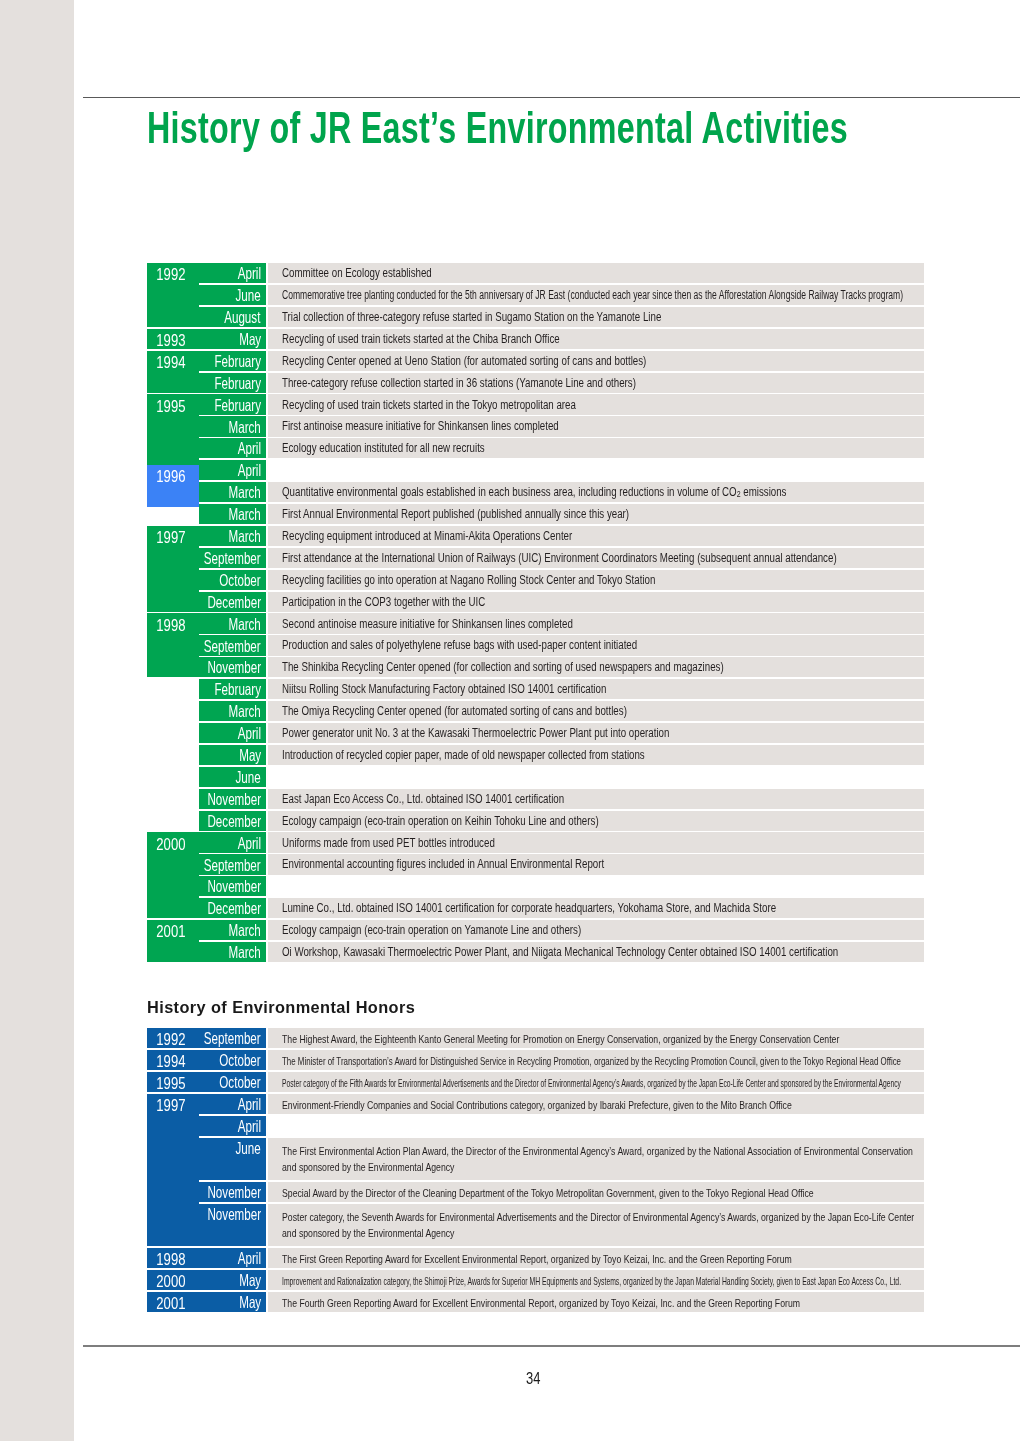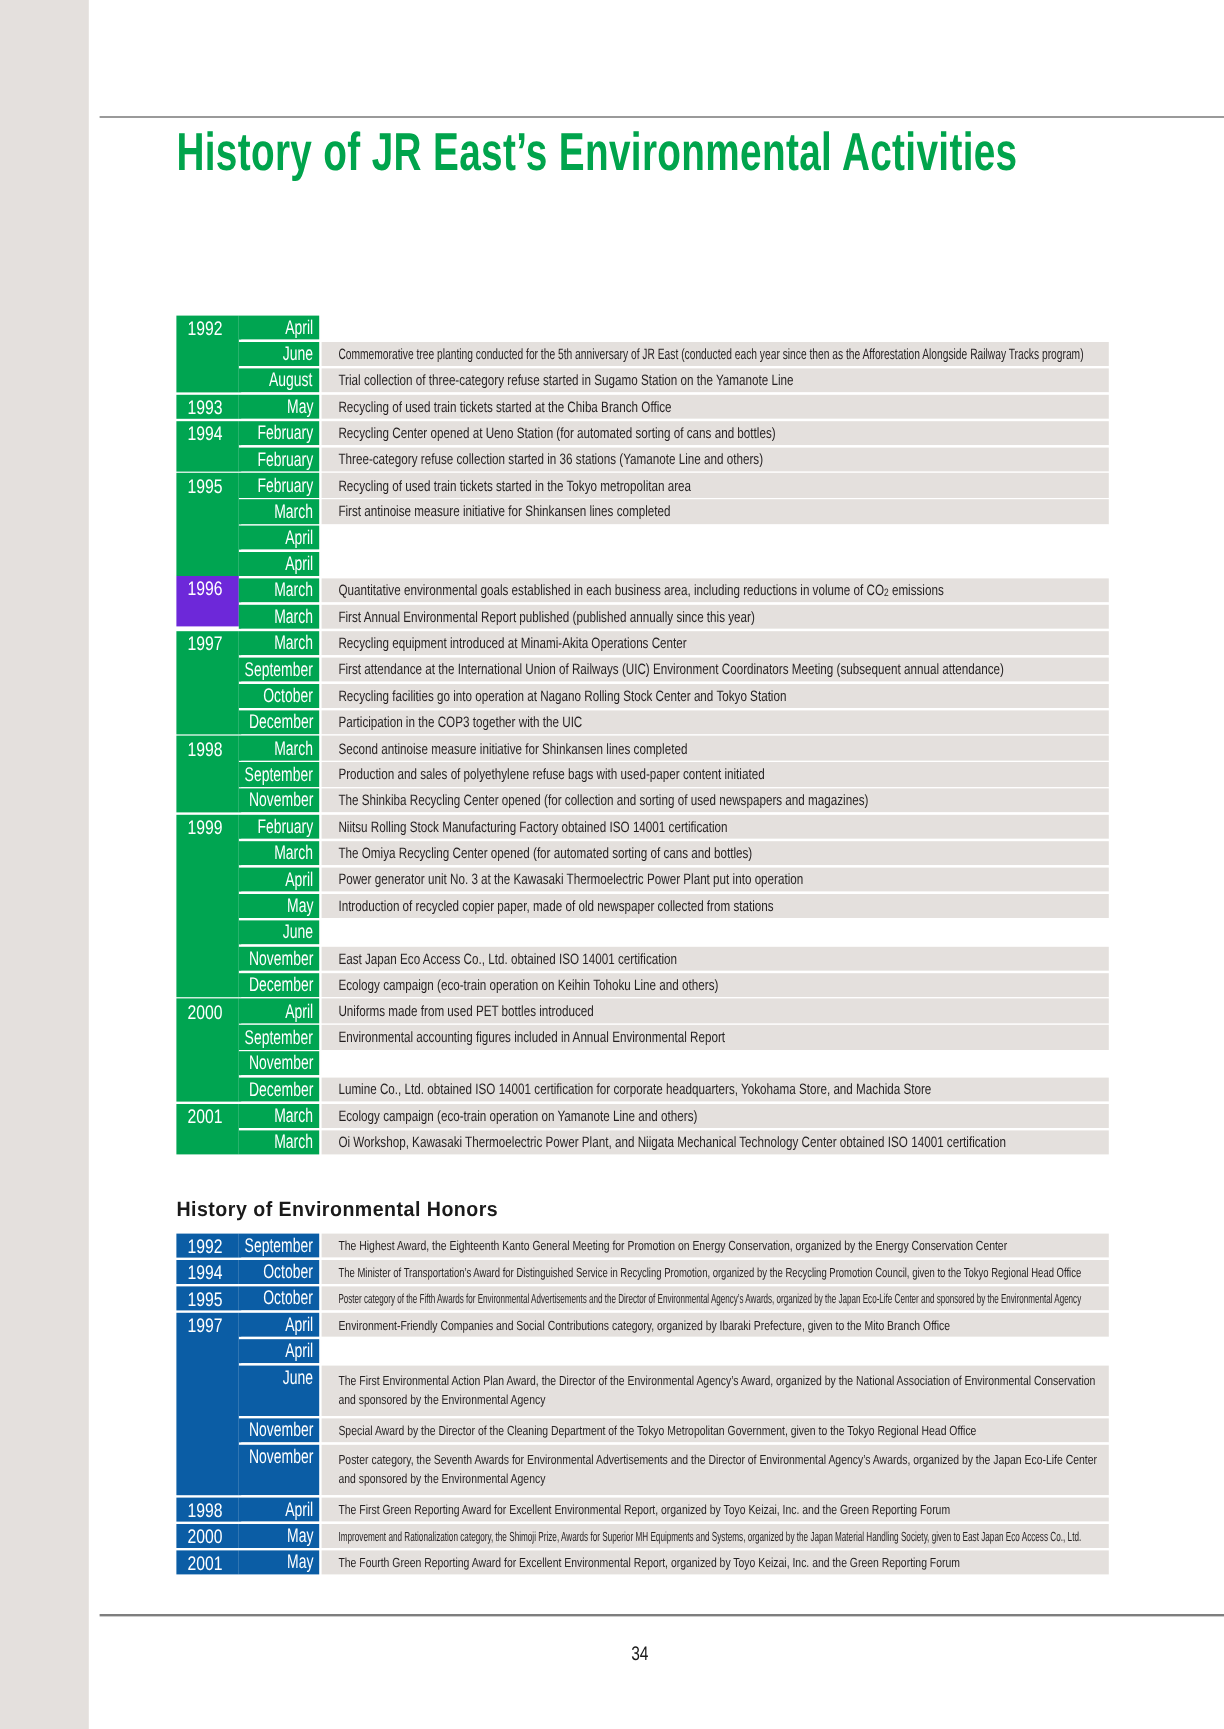--- a/index.html
+++ b/index.html
@@ -55,42 +55,42 @@
       </div>
       <div class="yearblock" style="top:65.70px;height:20.20px;background:#00A551">
         <i style="top:2.1px;right:13px;font-size:16.4px;transform:scaleX(0.8)">1993</i>
       </div>
       <div class="yearblock" style="top:87.60px;height:42.10px;background:#00A551">
         <i style="top:2.1px;right:13px;font-size:16.4px;transform:scaleX(0.8)">1994</i>
       </div>
       <div class="yearblock" style="top:131.40px;height:85.90px;background:#00A551">
         <i style="top:2.1px;right:13px;font-size:16.4px;transform:scaleX(0.8)">1995</i>
       </div>
-      <div class="yearblock" style="top:217px;height:42.10px;background:#6d28d9">
+      <div class="yearblock" style="top:202px;height:42.10px;background:#3b82f6">
         <i style="top:2.1px;right:13px;font-size:16.4px;transform:scaleX(0.8)">1996</i>
       </div>
       <div class="yearblock" style="top:262.80px;height:85.90px;background:#00A551">
         <i style="top:2.1px;right:13px;font-size:16.4px;transform:scaleX(0.8)">1997</i>
       </div>
       <div class="yearblock" style="top:350.40px;height:64.00px;background:#00A551">
         <i style="top:2.1px;right:13px;font-size:16.4px;transform:scaleX(0.8)">1998</i>
       </div>
-      <div class="yearblock" style="top:416.10px;height:151.60px;background:#00A551">
-        <i style="top:2.1px;right:13px;font-size:16.4px;transform:scaleX(0.8)">1999</i>
-      </div>
       <div class="yearblock" style="top:569.40px;height:85.90px;background:#00A551">
         <i style="top:2.1px;right:13px;font-size:16.4px;transform:scaleX(0.8)">2000</i>
       </div>
       <div class="yearblock" style="top:657.00px;height:42.10px;background:#00A551">
         <i style="top:2.1px;right:13px;font-size:16.4px;transform:scaleX(0.8)">2001</i>
       </div>
       <div class="trow" style="top:0.00px;height:20.20px">
         <div class="c-month" style="background:#00A551">
           <i style="top:1.2px;right:4.7px;font-size:16.5px;transform:scaleX(0.705)">April</i>
         </div>
+        <div class="c-desc">
+          <i style="top:3.1px;left:14px;font-size:12.5px;transform:scaleX(0.778)">Committee on Ecology established</i>
+        </div>
       </div>
       <div class="gap" style="top:20.20px;height:1.7px"></div>
       <div class="trow" style="top:21.90px;height:20.20px">
         <div class="c-month" style="background:#00A551">
           <i style="top:1.2px;right:4.7px;font-size:16.5px;transform:scaleX(0.705)">June</i>
         </div>
         <div class="c-desc">
           <i style="top: 3.1px; left: 14px; font-size: 12.5px; transform: scaleX(0.684);">Commemorative tree planting conducted for the 5th anniversary of JR East (conducted each year since then as the Afforestation Alongside Railway Tracks program)</i>
         </div>
       </div>
@@ -145,20 +145,23 @@
           <i style="top:1.2px;right:4.7px;font-size:16.5px;transform:scaleX(0.705)">March</i>
         </div>
         <div class="c-desc">
           <i style="top:3.1px;left:14px;font-size:12.5px;transform:scaleX(0.778)">First antinoise measure initiative for Shinkansen lines completed</i>
         </div>
       </div>
       <div class="gap" style="top:173.50px;height:1.7px"></div>
       <div class="trow" style="top:175.20px;height:20.20px">
         <div class="c-month" style="background:#00A551">
           <i style="top:1.2px;right:4.7px;font-size:16.5px;transform:scaleX(0.705)">April</i>
+        </div>
+        <div class="c-desc">
+          <i style="top:3.1px;left:14px;font-size:12.5px;transform:scaleX(0.778)">Ecology education instituted for all new recruits</i>
         </div>
       </div>
       <div class="gap" style="top:195.40px;height:1.7px"></div>
       <div class="trow" style="top:197.10px;height:20.20px">
         <div class="c-month" style="background:#00A551">
           <i style="top:1.2px;right:4.7px;font-size:16.5px;transform:scaleX(0.705)">April</i>
         </div>
       </div>
       <div class="gap" style="top:217.30px;height:1.7px"></div>
       <div class="trow" style="top:219.00px;height:20.20px">

